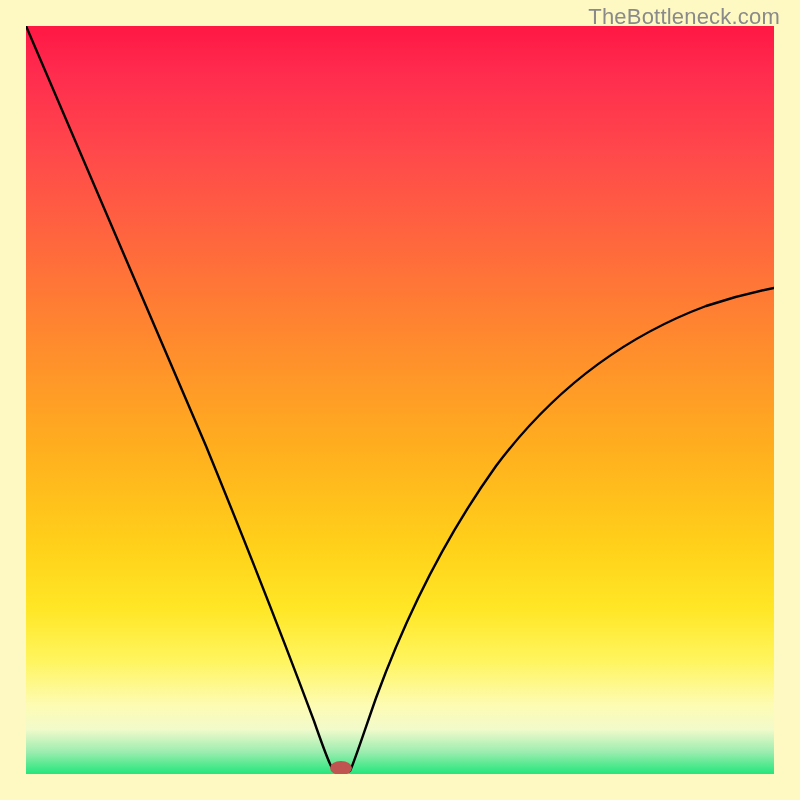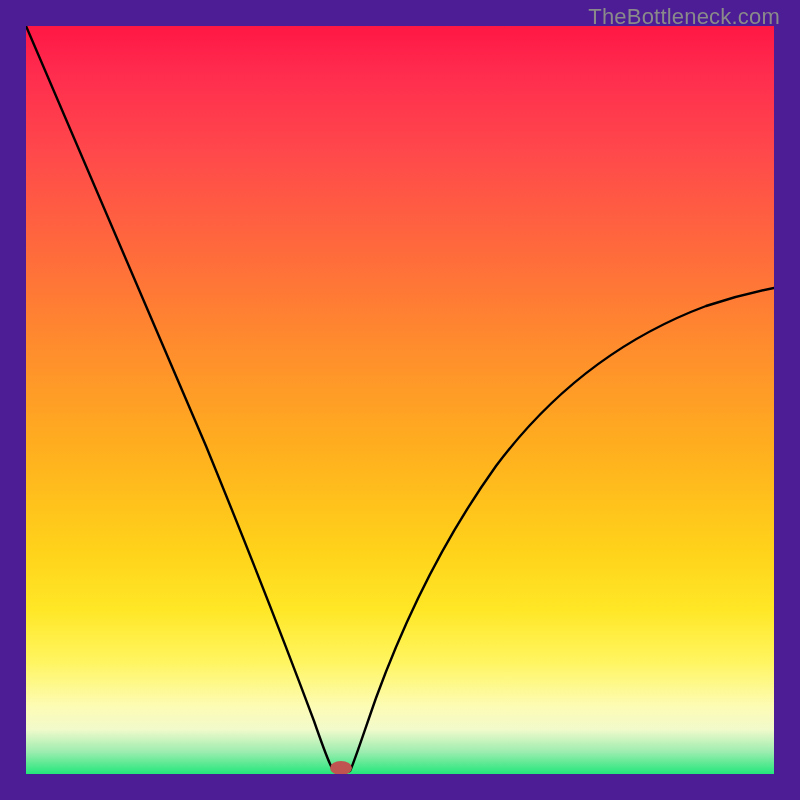--- a/index.html
+++ b/index.html
@@ -10,21 +10,21 @@
     background: #000;
     overflow: hidden;
     font-family: Arial, Helvetica, sans-serif;
   }
   .frame {
     position: absolute;
     left: 0;
     top: 0;
     width: 800px;
     height: 800px;
-    background: #4c1d95;
+    background: #fef9c3;
   }
   .plot-area {
     position: absolute;
     left: 26px;
     top: 26px;
     width: 748px;
     height: 748px;
     
     background: linear-gradient(
       to bottom,

